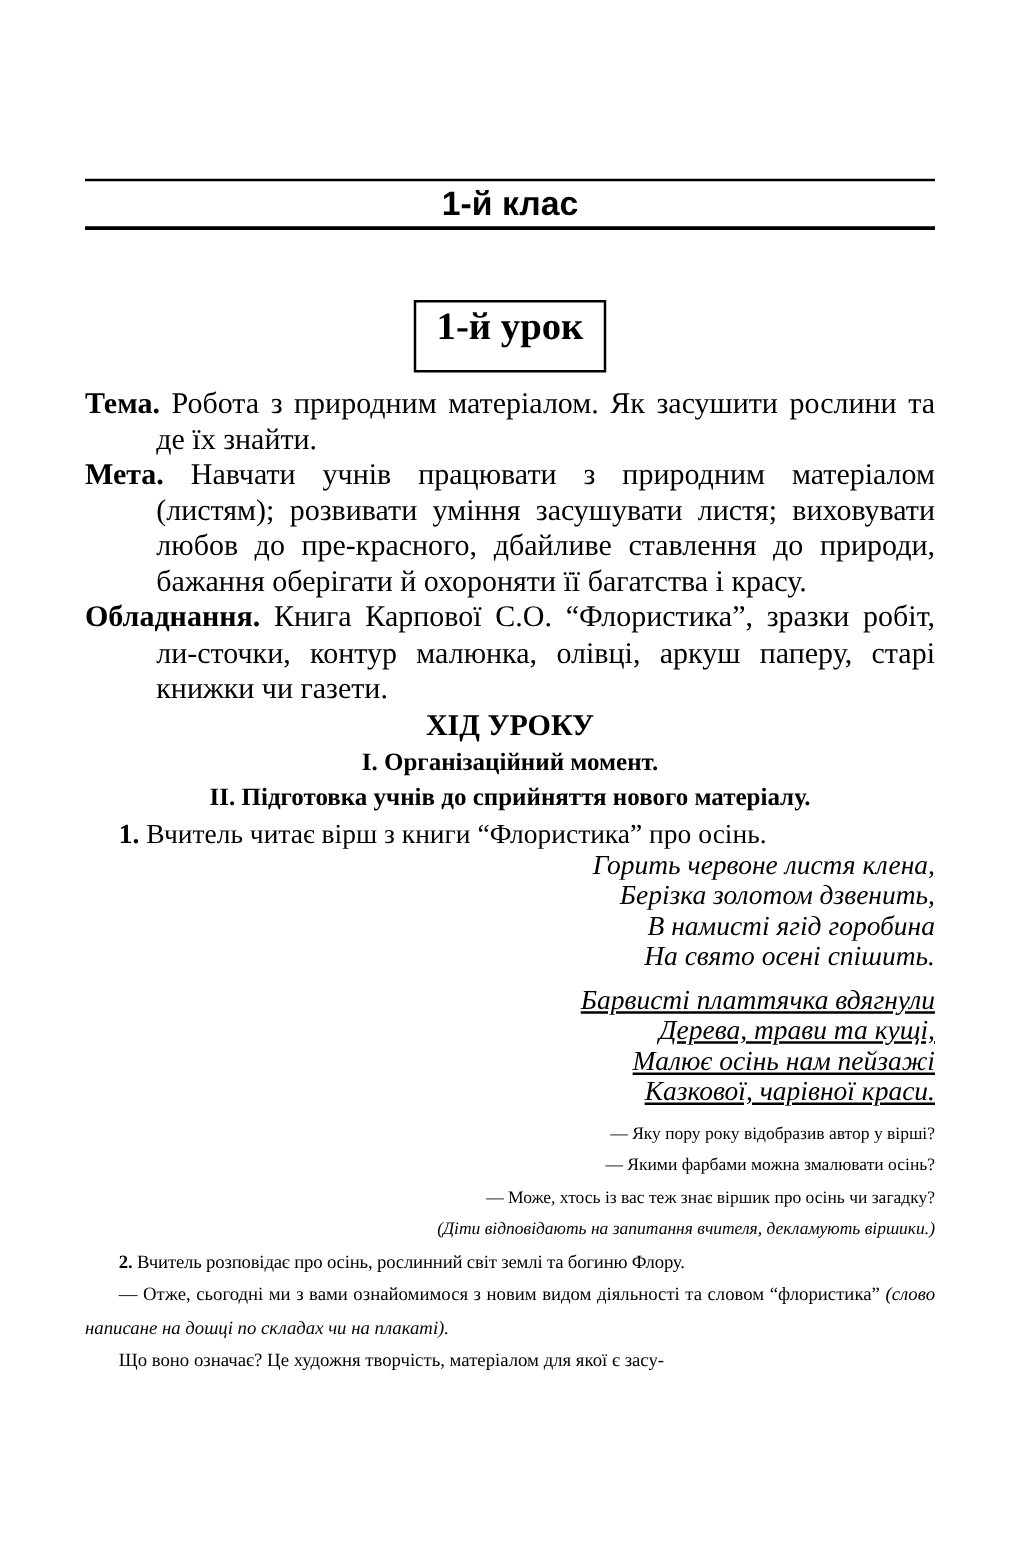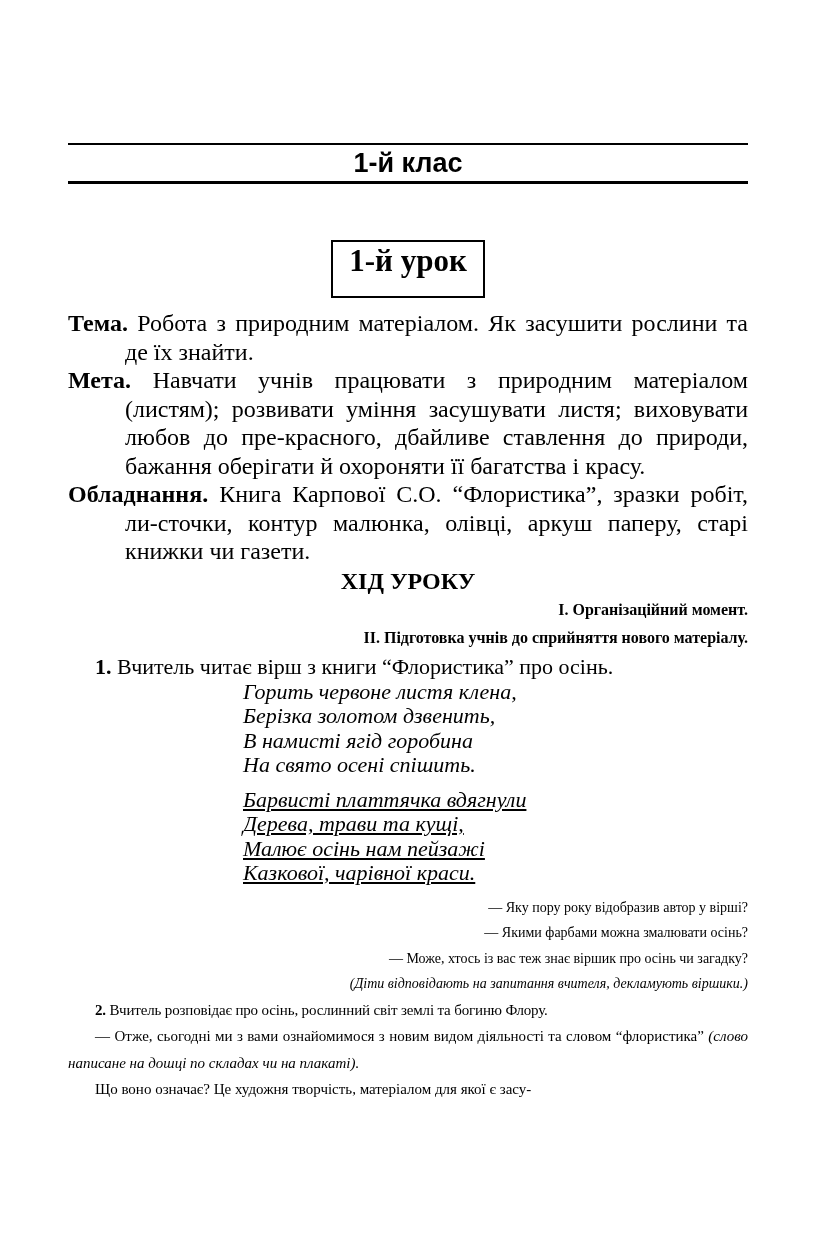--- a/index.html
+++ b/index.html
@@ -62,37 +62,36 @@
   .course-heading {
     margin: 0;
     font-size: 24px;
     font-weight: bold;
     line-height: 30px;
     text-align: center;
   }
 
   .stage-heading {
     font-weight: bold;
-    font-size: 16px;
+    font-size: 20px;
     line-height: 28.5px;
-    text-align: right;
+    text-align: center;
   }
   .stage-1 { margin-top: 4px; }
 
   .numbered-item {
     font-size: 22px;
     line-height: 27px;
     text-indent: 27px;
   }
 
   .poem {
-    margin-left: 175px;
     font-style: italic;
     font-size: 22px;
-    text-align: left;
+    text-align: right;
   }
   .stanza { line-height: 24.5px; white-space: pre-line; }
   .stanza-2 { margin-top: 10px !important; text-decoration: underline; }
 
   .questions { margin-top: 9px; font-size: 14px; text-align: right; }
   .question { line-height: 25.5px; text-indent: 25px; }
   .direction { line-height: 25.5px; font-style: italic; }
 
   .small-body { font-size: 15px; line-height: 26.5px; }
   .first-indent { text-indent: 27px; }

